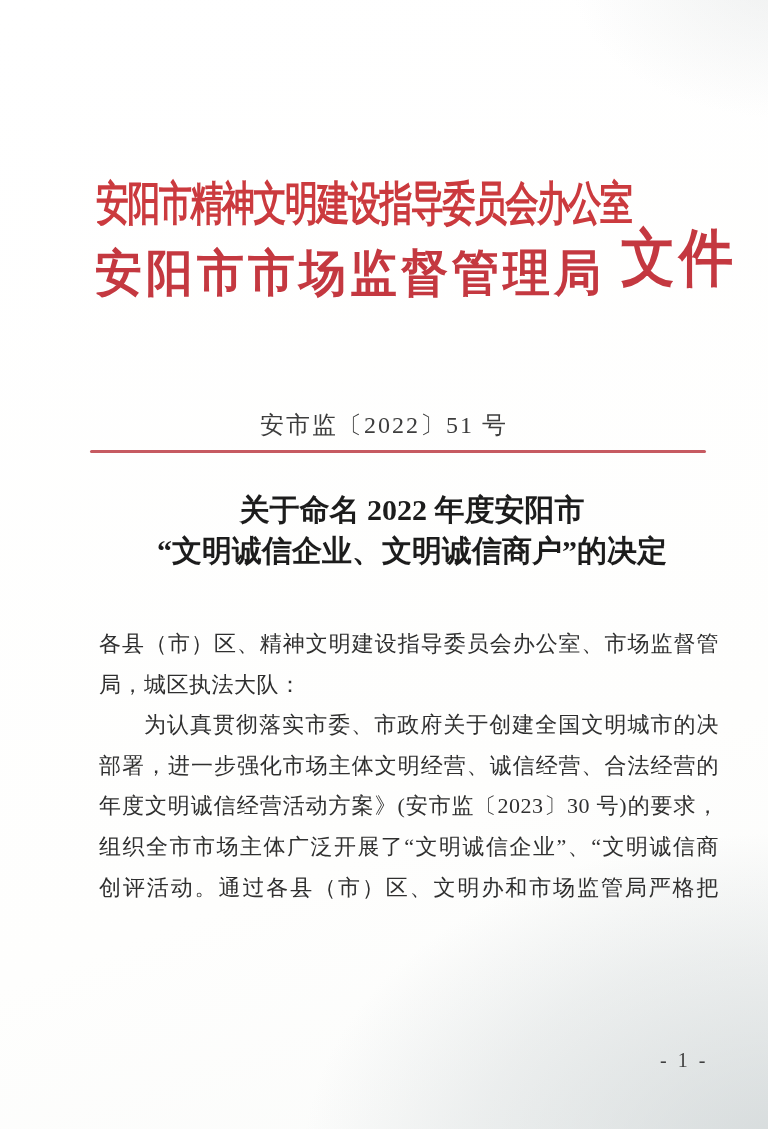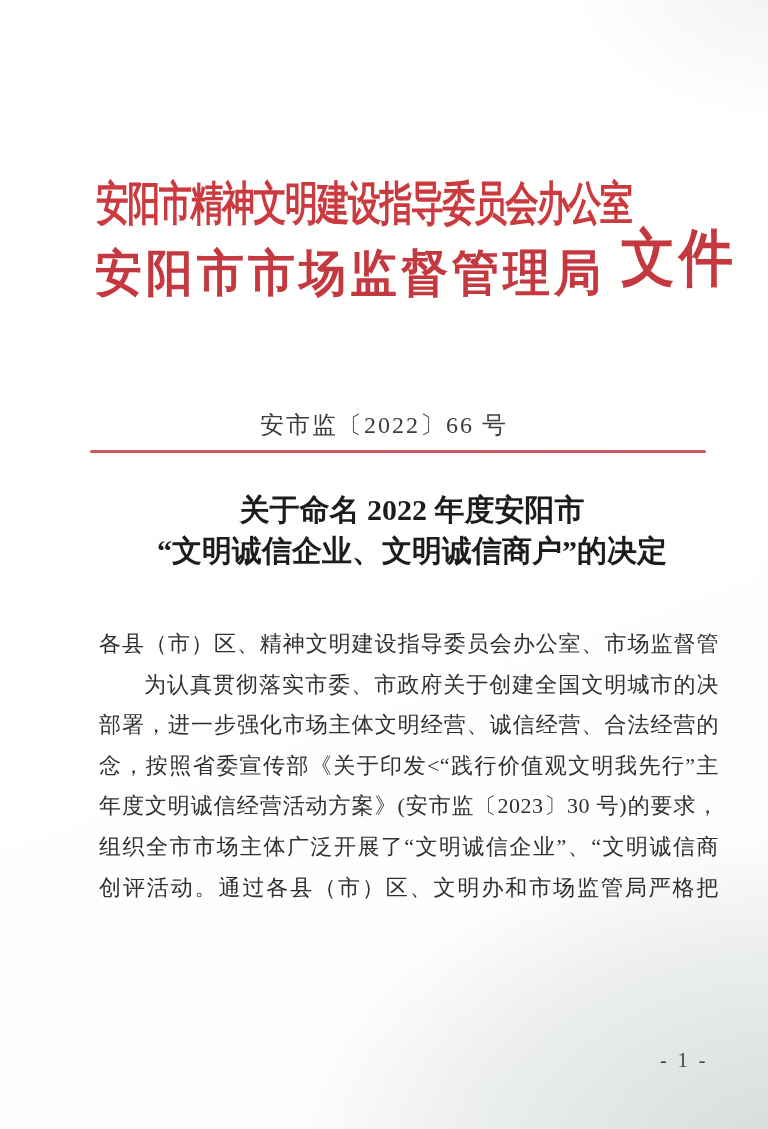--- a/index.html
+++ b/index.html
@@ -128,34 +128,34 @@
 
   <div class="shade-tr"></div>
   <div class="shade-br"></div>
 
   <div class="org-line1">安阳市精神文明建设指导委员会办公室</div>
 
   <div class="org-line2">安阳市市场监督管理局</div>
 
   <div class="doc-word">文件</div>
 
-  <div class="doc-number">安市监〔2022〕66 号</div>
+  <div class="doc-number">安市监〔2022〕51 号</div>
 
   <div class="red-rule"></div>
 
   <div class="title">
     <div>关于命名 2022 年度安阳市</div>
     <div>“文明诚信企业、文明诚信商户”的决定</div>
   </div>
 
   <div class="body-text">
     <div class="bline">各县（市）区、精神文明建设指导委员会办公室、市场监督管理</div>
+    <div class="bline short">局，城区执法大队：</div>
     <div class="bline indent">为认真贯彻落实市委、市政府关于创建全国文明城市的决策</div>
     <div class="bline">部署，进一步强化市场主体文明经营、诚信经营、合法经营的理</div>
-    <div class="bline">念，按照省委宣传部《关于印发&lt;“践行价值观文明我先行”主</div>
     <div class="bline">年度文明诚信经营活动方案》(安市监〔2023〕30 号)的要求，</div>
     <div class="bline">组织全市市场主体广泛开展了“文明诚信企业”、“文明诚信商户”</div>
     <div class="bline">创评活动。通过各县（市）区、文明办和市场监管局严格把关、</div>
   </div>
 
   <div class="page-number">- 1 -</div>
 
 </div>
 
 </body></html>

